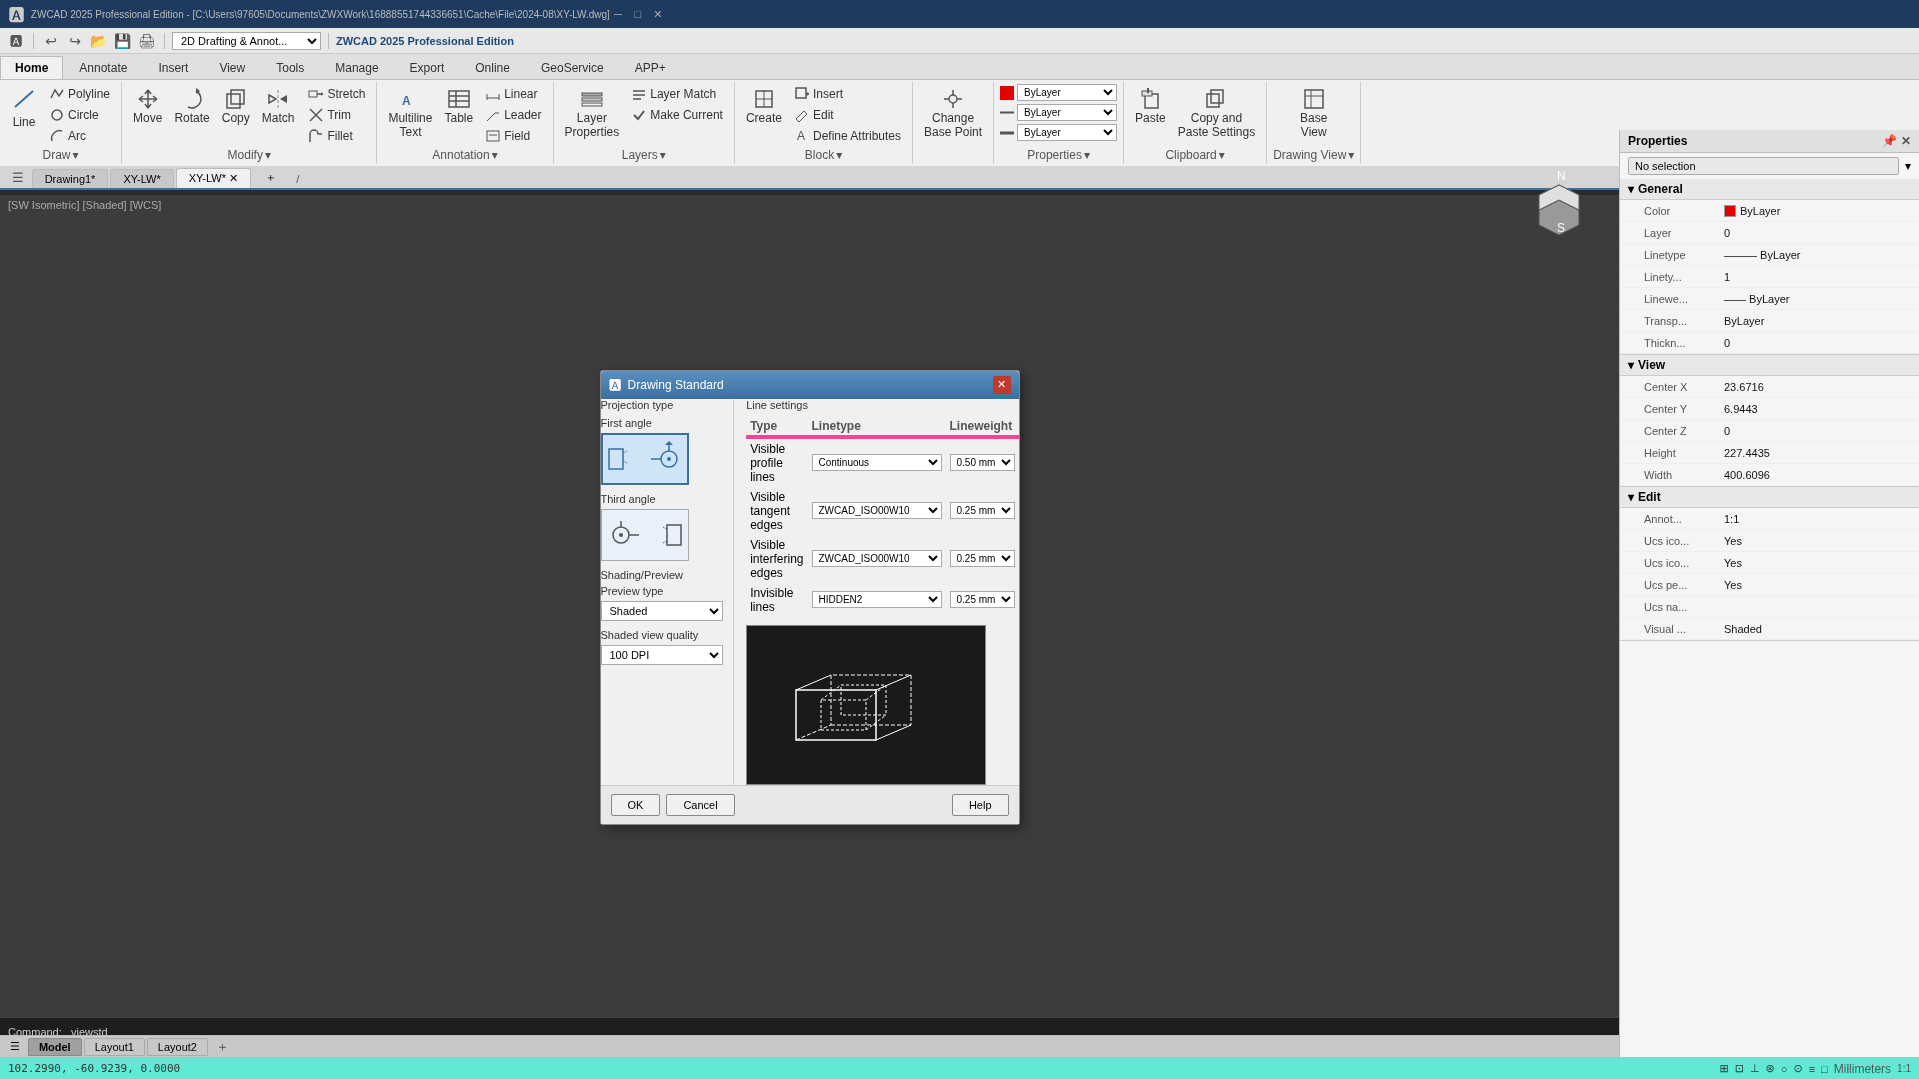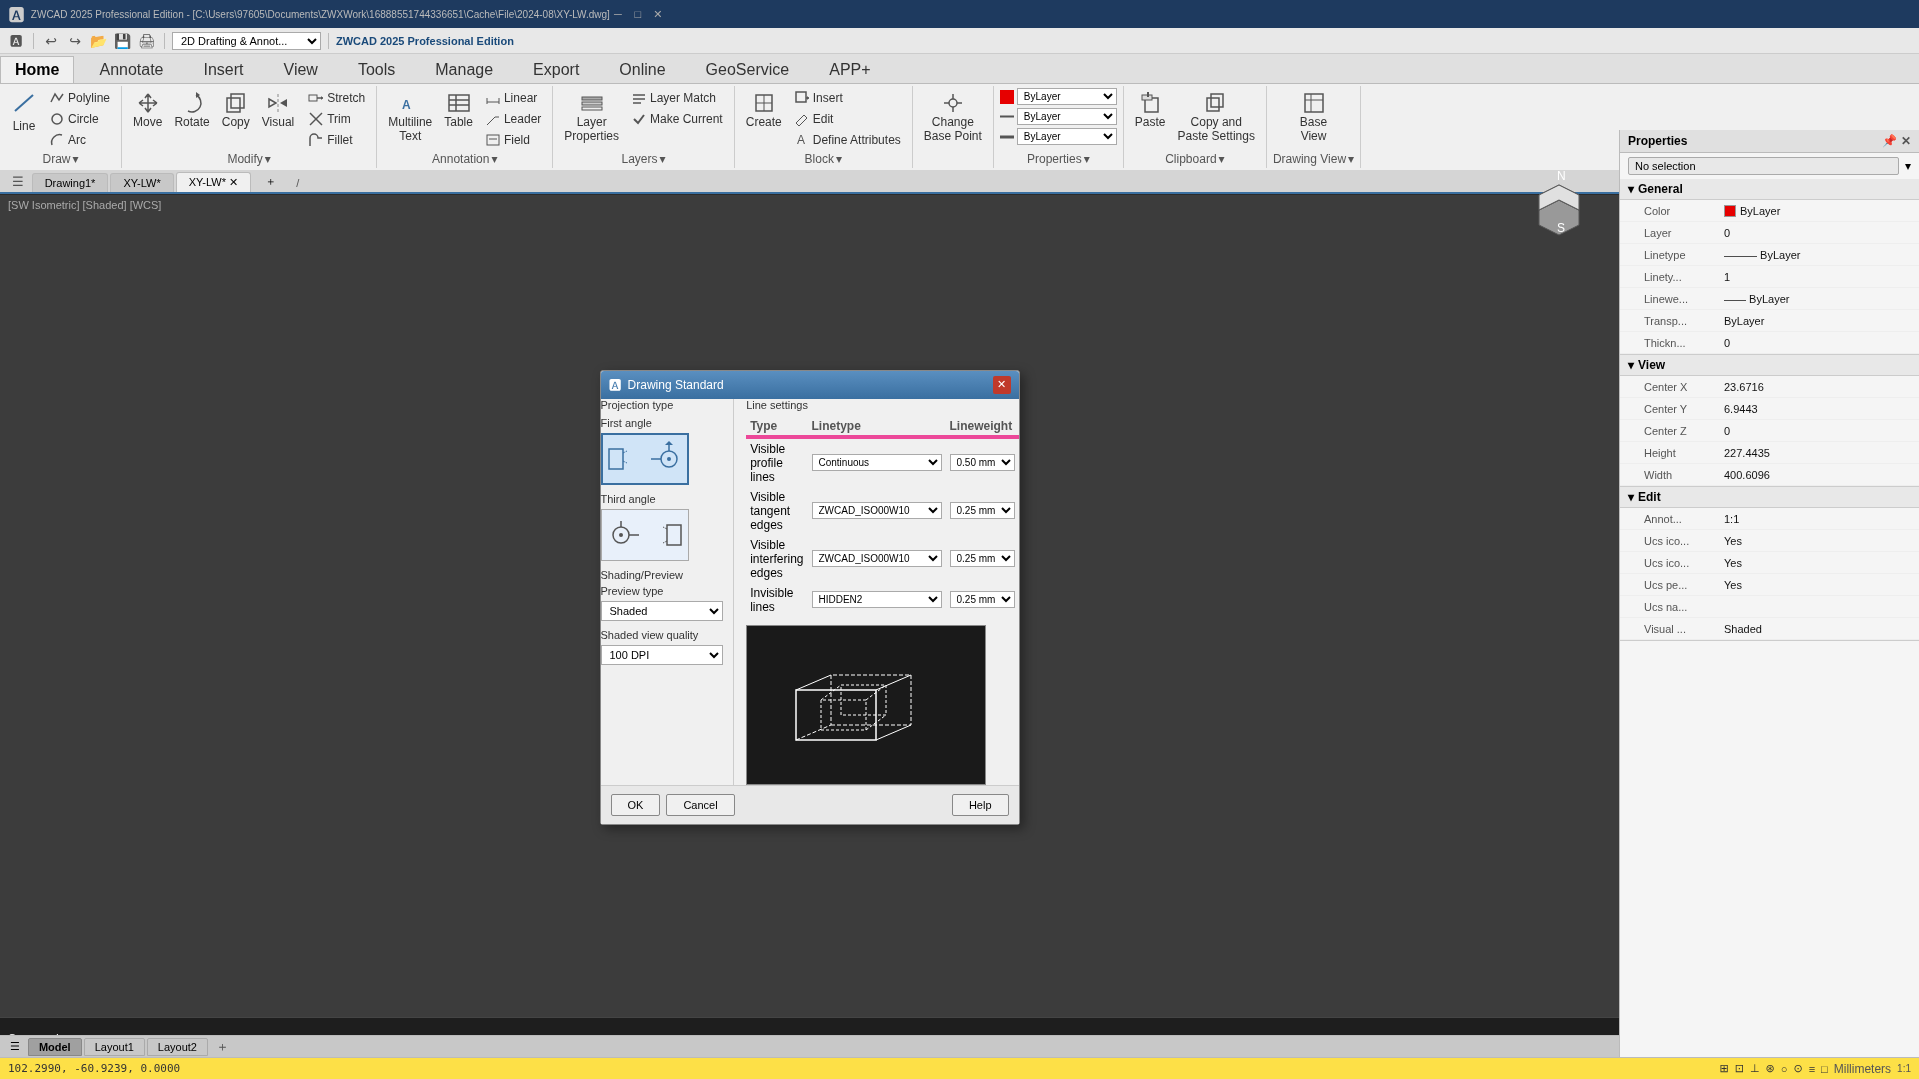--- a/index.html
+++ b/index.html
@@ -20,25 +20,25 @@
     #titlebar .win-btn { width: 16px; height: 16px; border: none; background: transparent; color: #aaa; cursor: pointer; font-size: 11px; display: flex; align-items: center; justify-content: center; }
     #ribbon-tabs {
       display: flex;
       background: #e0e0e0;
       border-bottom: 1px solid #bbb;
       padding-top: 2px;
     }
     .ribbon-tab {
       padding: 4px 14px;
       cursor: pointer;
-      font-size: 16px;
+      font-size: 12px;
       color: #333;
       border: 1px solid transparent;
       border-bottom: none;
-      margin-right: 10px;
+      margin-right: 1px;
     }
     .ribbon-tab.active {
       background: #f0f0f0;
       border-color: #bbb;
       border-bottom-color: #f0f0f0;
       font-weight: bold;
       color: #000;
     }
 
     #ribbon-content {
@@ -319,21 +319,21 @@
     }
     .dialog-btn-spacer { flex: 1; }
 
     
     #statusbar {
       position: absolute;
       bottom: 0;
       left: 0;
       right: 0;
       height: 22px;
-      background: #fde047;
+      background: #5eead4;
       border-top: 1px solid #bbb;
       display: flex;
       align-items: center;
       padding: 0 8px;
       font-size: 11px;
       color: #333;
     }
 
     
     #commandbar {
@@ -491,21 +491,21 @@
             <rect x="7" y="3" width="13" height="14" fill="none" stroke="#555" stroke-width="1.5"></rect>
           </svg>
         <span>Copy</span>
       </div>
       <div class="ribbon-btn">
         <svg width="24" height="24" viewBox="0 0 24 24">
             <line x1="12" y1="3" x2="12" y2="21" stroke="#888" stroke-width="1" stroke-dasharray="3,2"></line>
             <polygon points="3,8 10,12 3,16" fill="none" stroke="#555" stroke-width="1.5"></polygon>
             <polygon points="21,8 14,12 21,16" fill="#555"></polygon>
           </svg>
-        <span>Visual</span>
+        <span>Match</span>
       </div>
       <div class="ribbon-btn-stack" style="margin-left:2px;">
         <div class="ribbon-btn-small">
           <svg width="16" height="16" viewBox="0 0 16 16">
               <rect x="1" y="5" width="8" height="6" fill="none" stroke="#555" stroke-width="1"></rect>
               <line x1="9" y1="8" x2="15" y2="8" stroke="#555" stroke-width="1.5"></line>
               <polygon points="13,6 15,8 13,10" fill="#555"></polygon>
             </svg>
           <span>Stretch</span>
         </div>
@@ -1038,20 +1038,21 @@
     <div id="dialog-footer">
       <button class="dialog-btn">OK</button>
       <button class="dialog-btn">Cancel</button>
       <div class="dialog-btn-spacer"></div>
       <button class="dialog-btn">Help</button>
     </div>
   </div>
 </div>
 
 <div id="commandbar">
+  <div class="cmd-line">Command: _viewstd</div>
   <div style="display:flex; align-items:center; gap:4px;">
     <span class="cmd-input">Command:</span>
     <input type="text" style="background: transparent; border: none; outline: none; color: white; font-size: 11px; flex: 1 1 0%;" value="">
   </div>
 </div>
 
 <div style="position:absolute; bottom:22px; left:0; right:300px; height:22px; background:#c8c8c8; border-top:1px solid #bbb; display:flex; align-items:center; padding:0 4px; gap:2px;">
   <div style="padding:2px 6px; cursor:pointer; font-size:11px;">☰</div>
   <div style="padding:2px 10px; background:#a0a0a0; border:1px solid #888; border-radius:2px 2px 0 0; font-size:11px; font-weight:bold; cursor:pointer;">Model</div>
   <div style="padding:2px 10px; background:#c8c8c8; border:1px solid #aaa; border-radius:2px 2px 0 0; font-size:11px; cursor:pointer;">Layout1</div>

